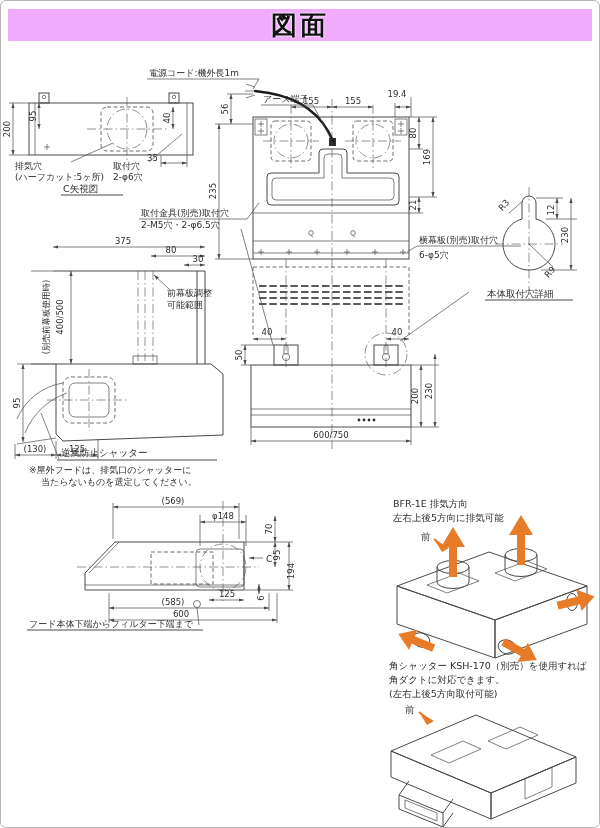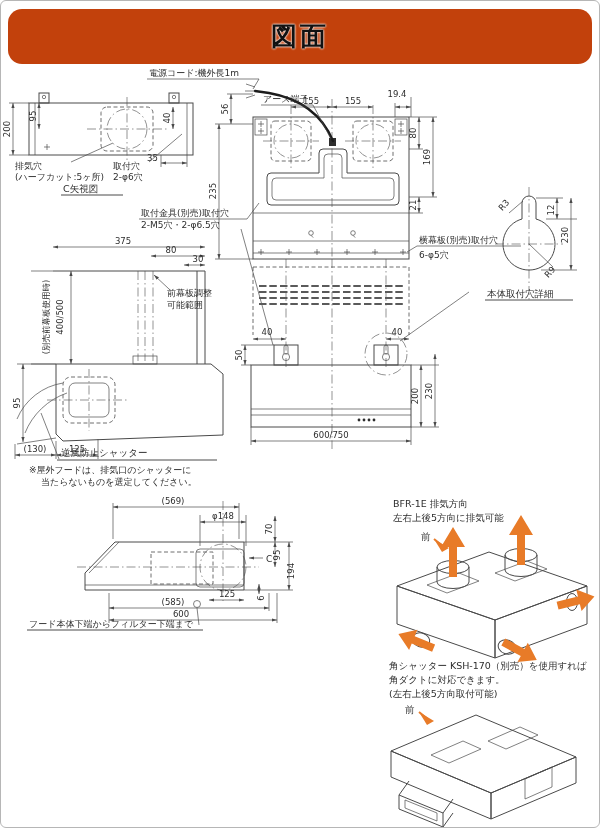--- a/index.html
+++ b/index.html
@@ -1,20 +1,20 @@
 <!DOCTYPE html>
 <html><head>
 <meta charset="utf-8">
 <style>
   html,body{margin:0;padding:0;background:#fff;}
   .page{position:relative;width:600px;height:828px;background:#fff;
         border:1px solid #b6b6b6;border-radius:6px;box-sizing:border-box;
         font-family:"DejaVu Sans",sans-serif;overflow:hidden;}
-  .hdr{position:absolute;left:7px;top:8px;width:584px;height:55px;
-       background:#c2410c;border-radius:14px;display:flex;align-items:center;justify-content:center;}
+  .hdr{position:absolute;left:7px;top:8px;width:584px;height:32px;
+       background:#f0abfc;border-radius:0;display:flex;align-items:center;justify-content:center;}
   .hdr span{font-size:26px;font-weight:bold;color:#111;letter-spacing:3px;
             text-shadow:0 0 2px #fff,0 0 2px #fff;}
   svg{position:absolute;left:0;top:0;}
   .s{stroke:#4a4a4a;fill:none;stroke-width:1;}
   .s7{stroke:#4a4a4a;fill:none;stroke-width:.7;}
   .dsh{stroke:#4a4a4a;fill:none;stroke-width:.8;stroke-dasharray:4 2.5;}
   .cl{stroke:#4a4a4a;fill:none;stroke-width:.6;stroke-dasharray:9 3 1.5 3;}
   .dim{stroke:#4a4a4a;fill:none;stroke-width:.7;}
   .ar{marker-start:url(#ar);marker-end:url(#ar);}
   .ae{marker-end:url(#ar);}

